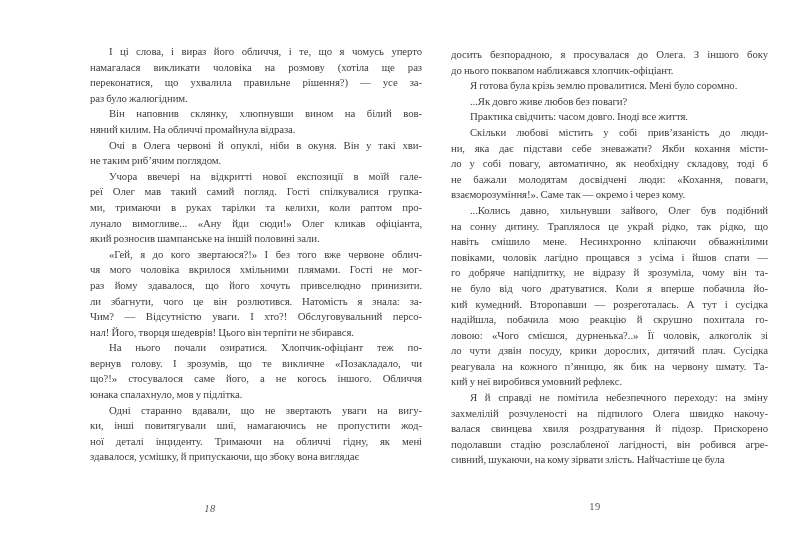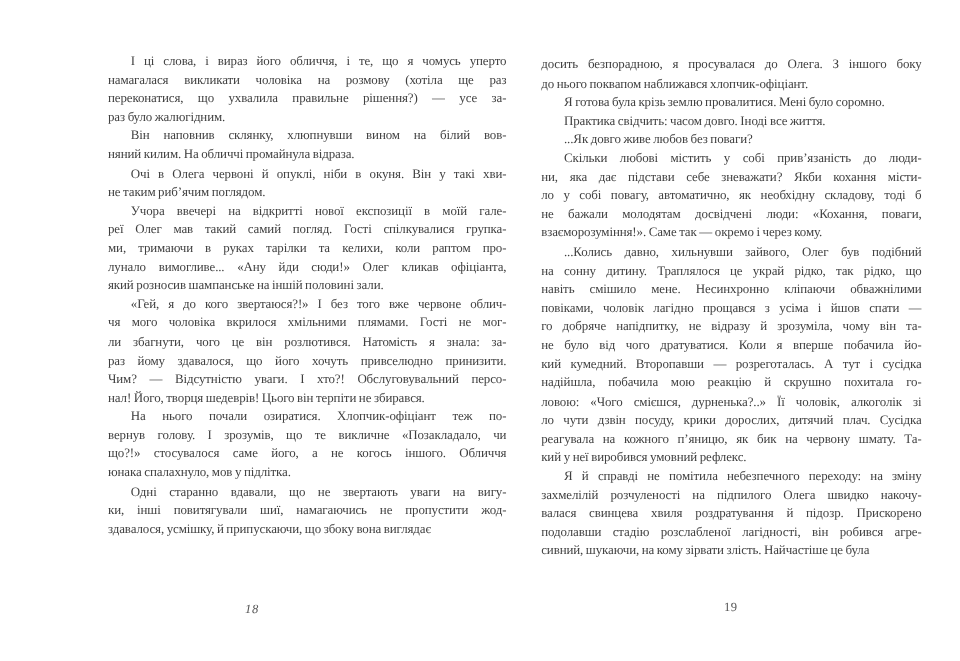--- a/index.html
+++ b/index.html
@@ -38,21 +38,21 @@
   .line.last { text-align-last: left; }
   .line.indent { text-indent: 19px; }
   .page-number {
     position: absolute;
     text-align: center;
     font-size: 10.5px;
     color: #555555;
     letter-spacing: 0.5px;
   }
   .page-number.left  { left: 60px;  width: 300px; top: 503px; font-style: italic; }
-  .page-number.right { left: 459px; width: 300px; top: 501px; text-align: center; }
+  .page-number.right { left: 445px; width: 300px; top: 501px; text-align: center; }
 </style>
 </head>
 <body>
 
 <div class="spread">
   <div class="page-col left">
       <div class="paragraph">
         <div class="line indent">І ці слова, і вираз його обличчя, і те, що я чомусь уперто</div>
         <div class="line">намагалася викликати чоловіка на розмову (хотіла ще раз</div>
         <div class="line">переконатися, що ухвалила правильне рішення?) — усе за-</div>
@@ -69,50 +69,51 @@
       <div class="paragraph">
         <div class="line indent">Учора ввечері на відкритті нової експозиції в моїй гале-</div>
         <div class="line">реї Олег мав такий самий погляд. Гості спілкувалися групка-</div>
         <div class="line">ми, тримаючи в руках тарілки та келихи, коли раптом про-</div>
         <div class="line">лунало вимогливе... «Ану йди сюди!» Олег кликав офіціанта,</div>
         <div class="line last">який розносив шампанське на іншій половині зали.</div>
       </div>
       <div class="paragraph">
         <div class="line indent">«Гей, я до кого звертаюся?!» І без того вже червоне облич-</div>
         <div class="line">чя мого чоловіка вкрилося хмільними плямами. Гості не мог-</div>
+        <div class="line">раз йому здавалося, що його хочуть привселюдно принизити.</div>
         <div class="line">ли збагнути, чого це він розлютився. Натомість я знала: за-</div>
-        <div class="line">раз йому здавалося, що його хочуть привселюдно принизити.</div>
         <div class="line">Чим? — Відсутністю уваги. І хто?! Обслуговувальний персо-</div>
         <div class="line last">нал! Його, творця шедеврів! Цього він терпіти не збирався.</div>
       </div>
       <div class="paragraph">
         <div class="line indent">На нього почали озиратися. Хлопчик-офіціант теж по-</div>
         <div class="line">вернув голову. І зрозумів, що те викличне «Позакладало, чи</div>
         <div class="line">що?!» стосувалося саме його, а не когось іншого. Обличчя</div>
         <div class="line last">юнака спалахнуло, мов у підлітка.</div>
       </div>
       <div class="paragraph">
         <div class="line indent">Одні старанно вдавали, що не звертають уваги на вигу-</div>
         <div class="line">ки, інші повитягували шиї, намагаючись не пропустити жод-</div>
+        <div class="line">ної деталі інциденту. Тримаючи на обличчі гідну, як мені</div>
         <div class="line last">здавалося, усмішку, й припускаючи, що збоку вона виглядає</div>
       </div>
     </div>
   <div class="page-col right">
       <div class="paragraph">
         <div class="line">досить безпорадною, я просувалася до Олега. З іншого боку</div>
         <div class="line last">до нього поквапом наближався хлопчик-офіціант.</div>
       </div>
       <div class="paragraph">
         <div class="line last indent">Я готова була крізь землю провалитися. Мені було соромно.</div>
       </div>
       <div class="paragraph">
-        <div class="line last indent">Практика свідчить: часом довго. Іноді все життя.</div>
+        <div class="line last indent">...Як довго живе любов без поваги?</div>
       </div>
       <div class="paragraph">
-        <div class="line last indent">...Як довго живе любов без поваги?</div>
+        <div class="line last indent">Практика свідчить: часом довго. Іноді все життя.</div>
       </div>
       <div class="paragraph">
         <div class="line indent">Скільки любові містить у собі прив’язаність до люди-</div>
         <div class="line">ни, яка дає підстави себе зневажати? Якби кохання місти-</div>
         <div class="line">ло у собі повагу, автоматично, як необхідну складову, тоді б</div>
         <div class="line">не бажали молодятам досвідчені люди: «Кохання, поваги,</div>
         <div class="line last">взаєморозуміння!». Саме так — окремо і через кому.</div>
       </div>
       <div class="paragraph">
         <div class="line indent">...Колись давно, хильнувши зайвого, Олег був подібний</div>

